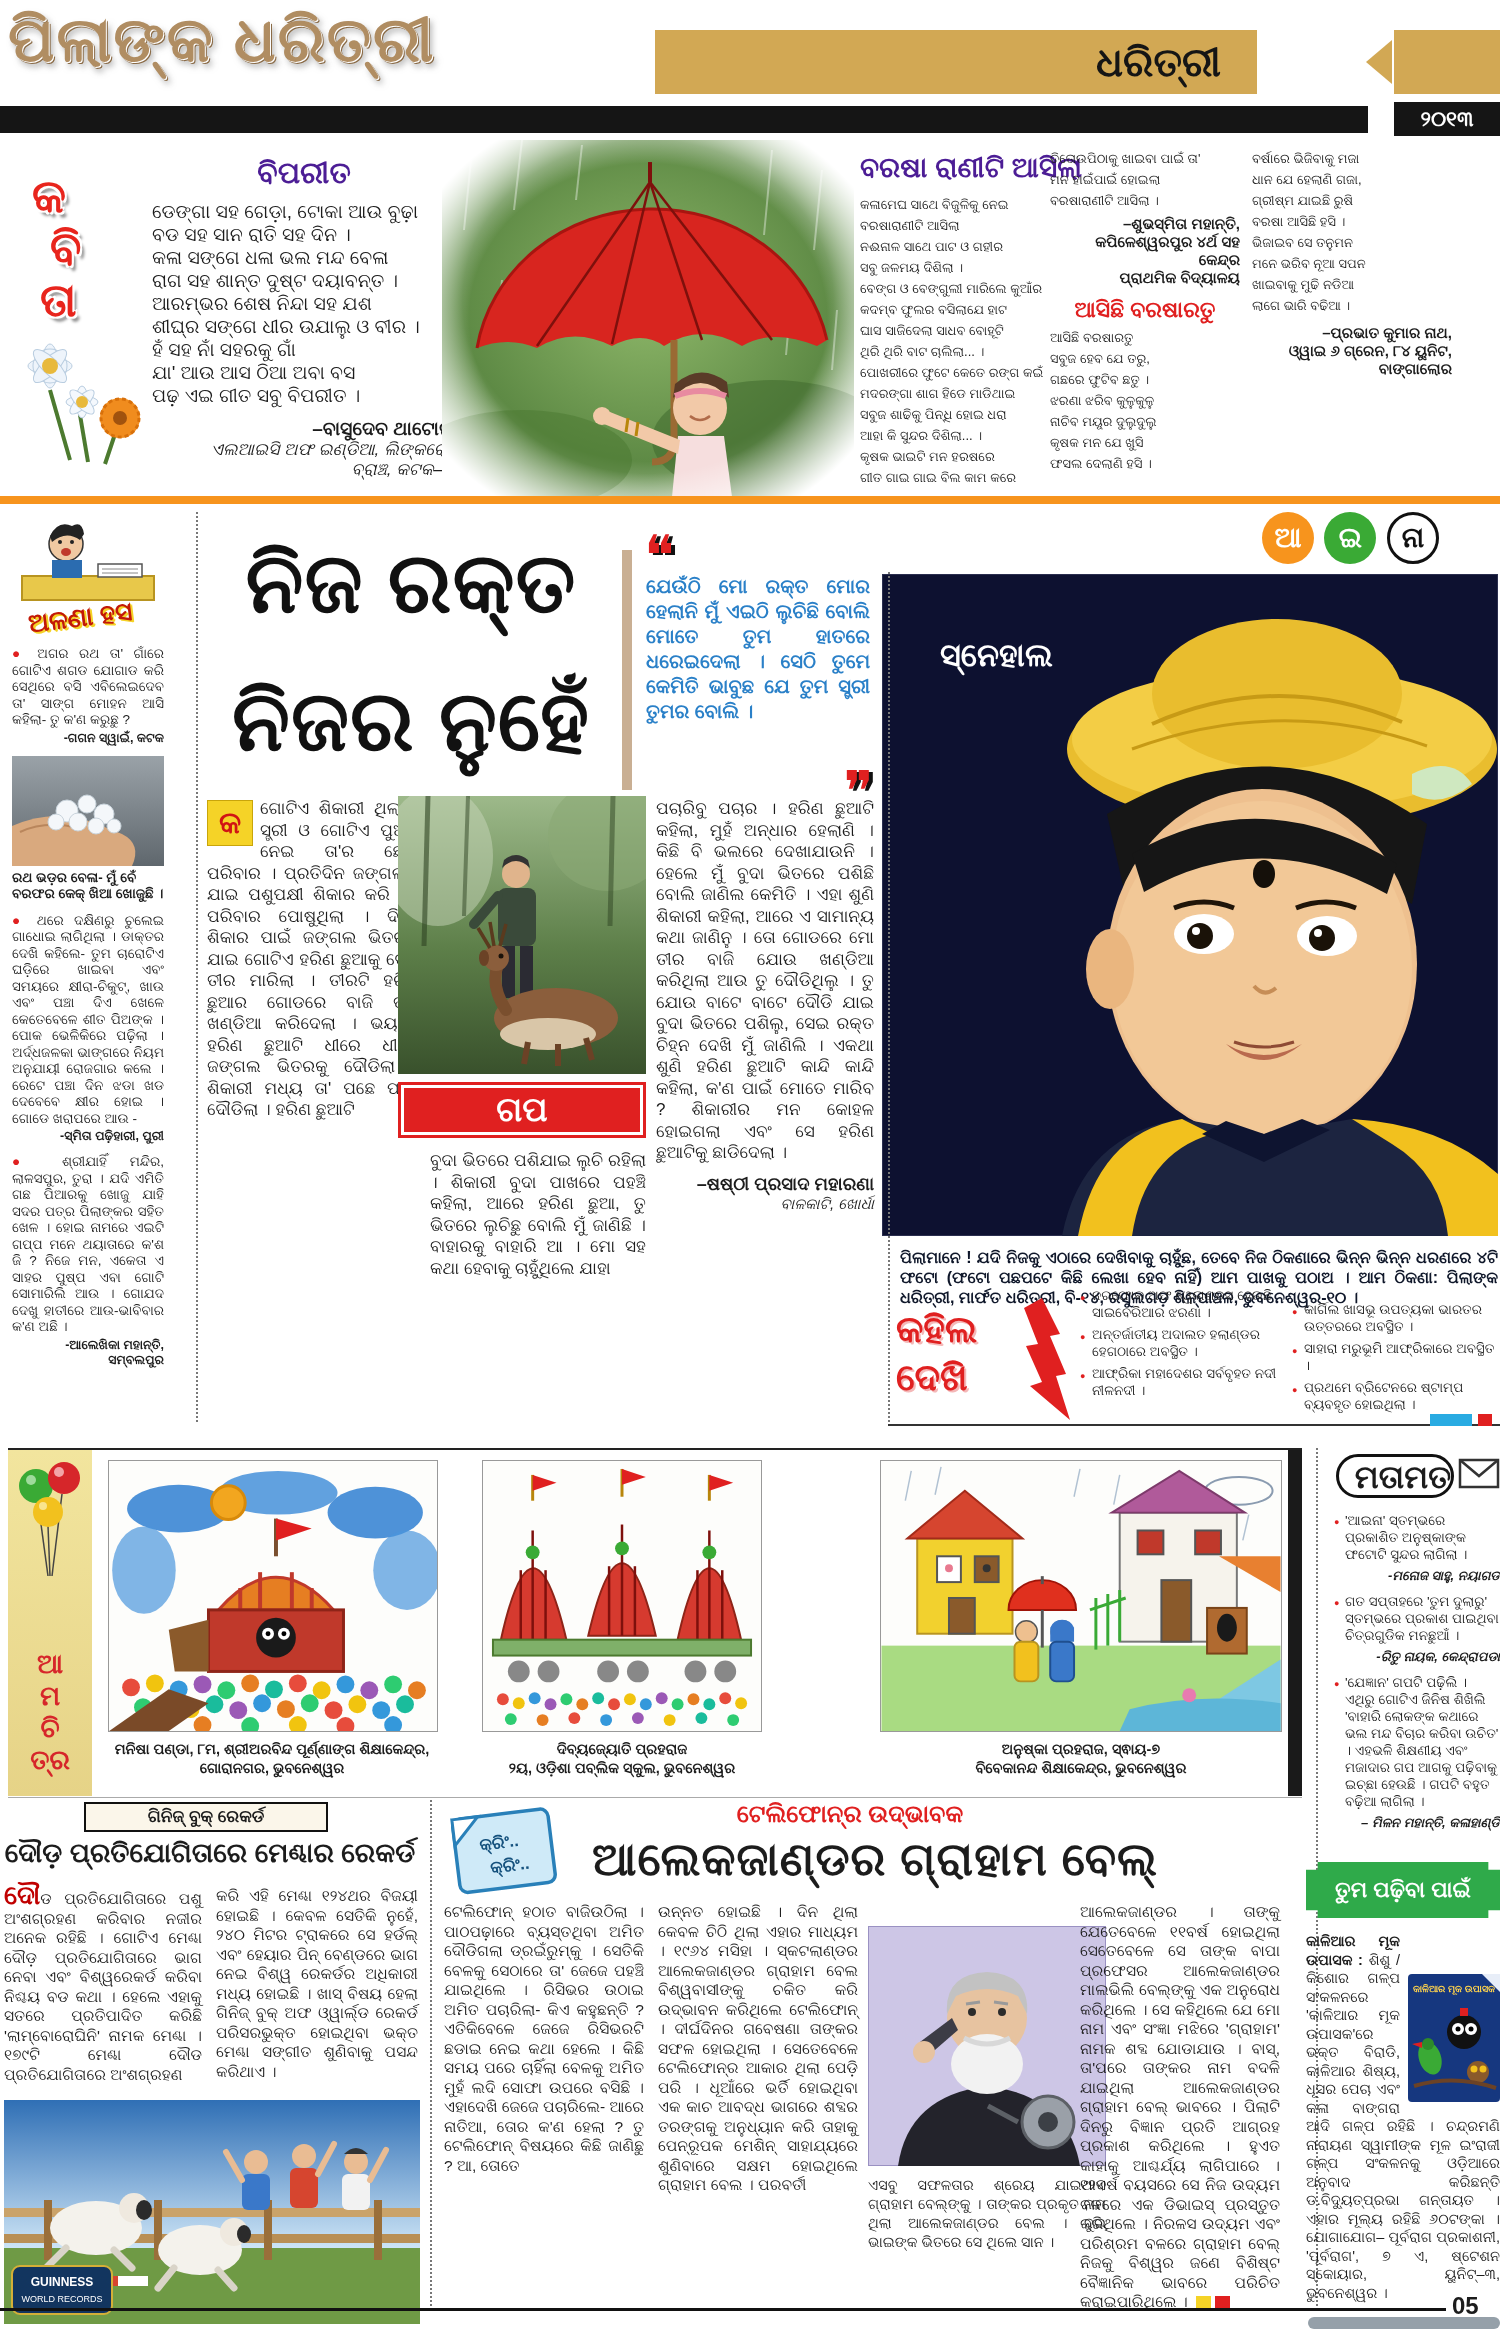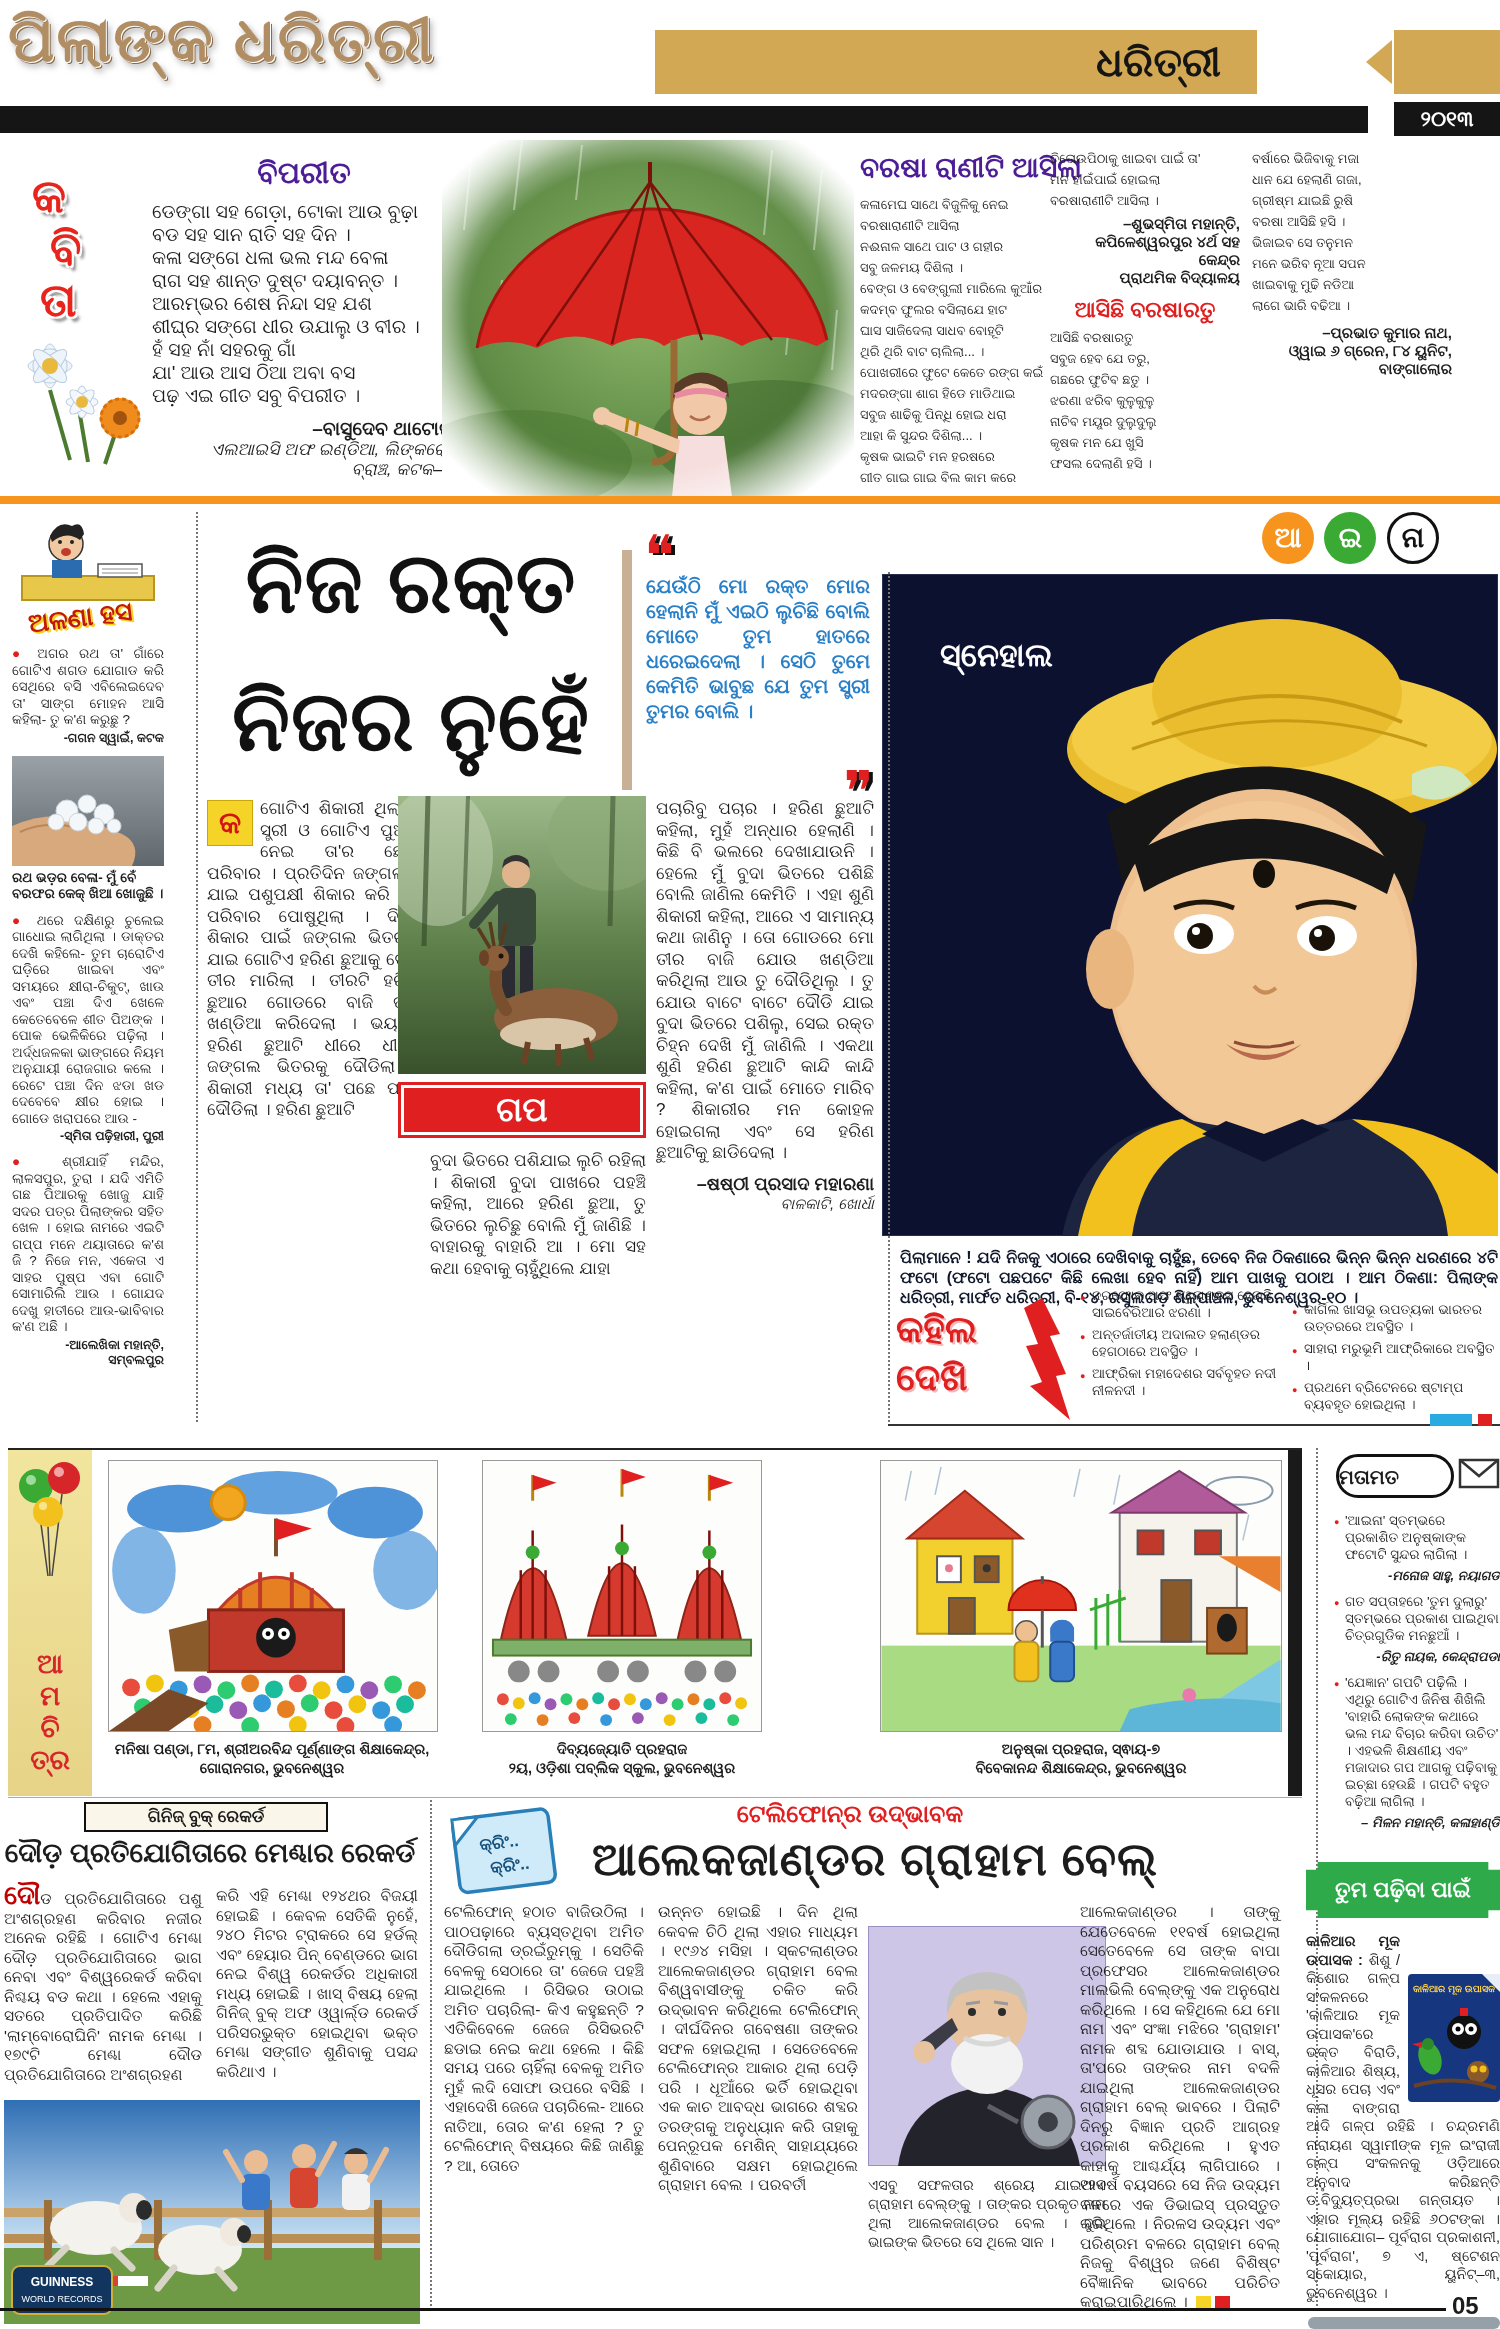--- a/index.html
+++ b/index.html
@@ -62,21 +62,21 @@
 
   
   .strip-border{border-top:2px solid #222;border-bottom:1px solid #aaa;}
   .yellow-band{background:linear-gradient(180deg,#f2e59e,#e6d387);}
   .band-letter{font-size:27px;font-weight:bold;color:#d6262a;line-height:32px;text-align:center;}
   .black-band{background:#1a1a1a;}
   .draw-frame{border:1px solid #999;background:#fdfdfb;}
   .draw-caption{font-size:14.5px;line-height:19px;font-weight:600;text-align:center;}
 
   
-  .mata-label{border:3px solid #111;border-radius:24px;font-size:20px;font-weight:bold;text-align:left;line-height:40px;}
+  .mata-label{border:3px solid #111;border-radius:24px;font-size:32px;font-weight:bold;text-align:right;line-height:40px;}
   .mata-item{font-size:13.5px;line-height:17px;margin-bottom:5px;padding-left:11px;position:relative;}
   .mata-item::before{content:"●";color:#e02020;font-size:9px;position:absolute;left:0;top:2px;}
   .mata-author{font-size:13px;font-weight:bold;font-style:italic;text-align:right;margin-bottom:9px;}
 
   
   .kicker-box{border:2px solid #111;font-size:17px;font-weight:bold;text-align:center;line-height:26px;background:#fbf6ea;}
   .sub-headline{font-size:27px;font-weight:bold;}
   .bell-headline{font-size:46px;font-weight:bold;letter-spacing:1px;}
   .red-kicker{font-size:24px;font-weight:bold;color:#e02020;}
   .small-body{font-size:15.5px;line-height:19.5px;}

